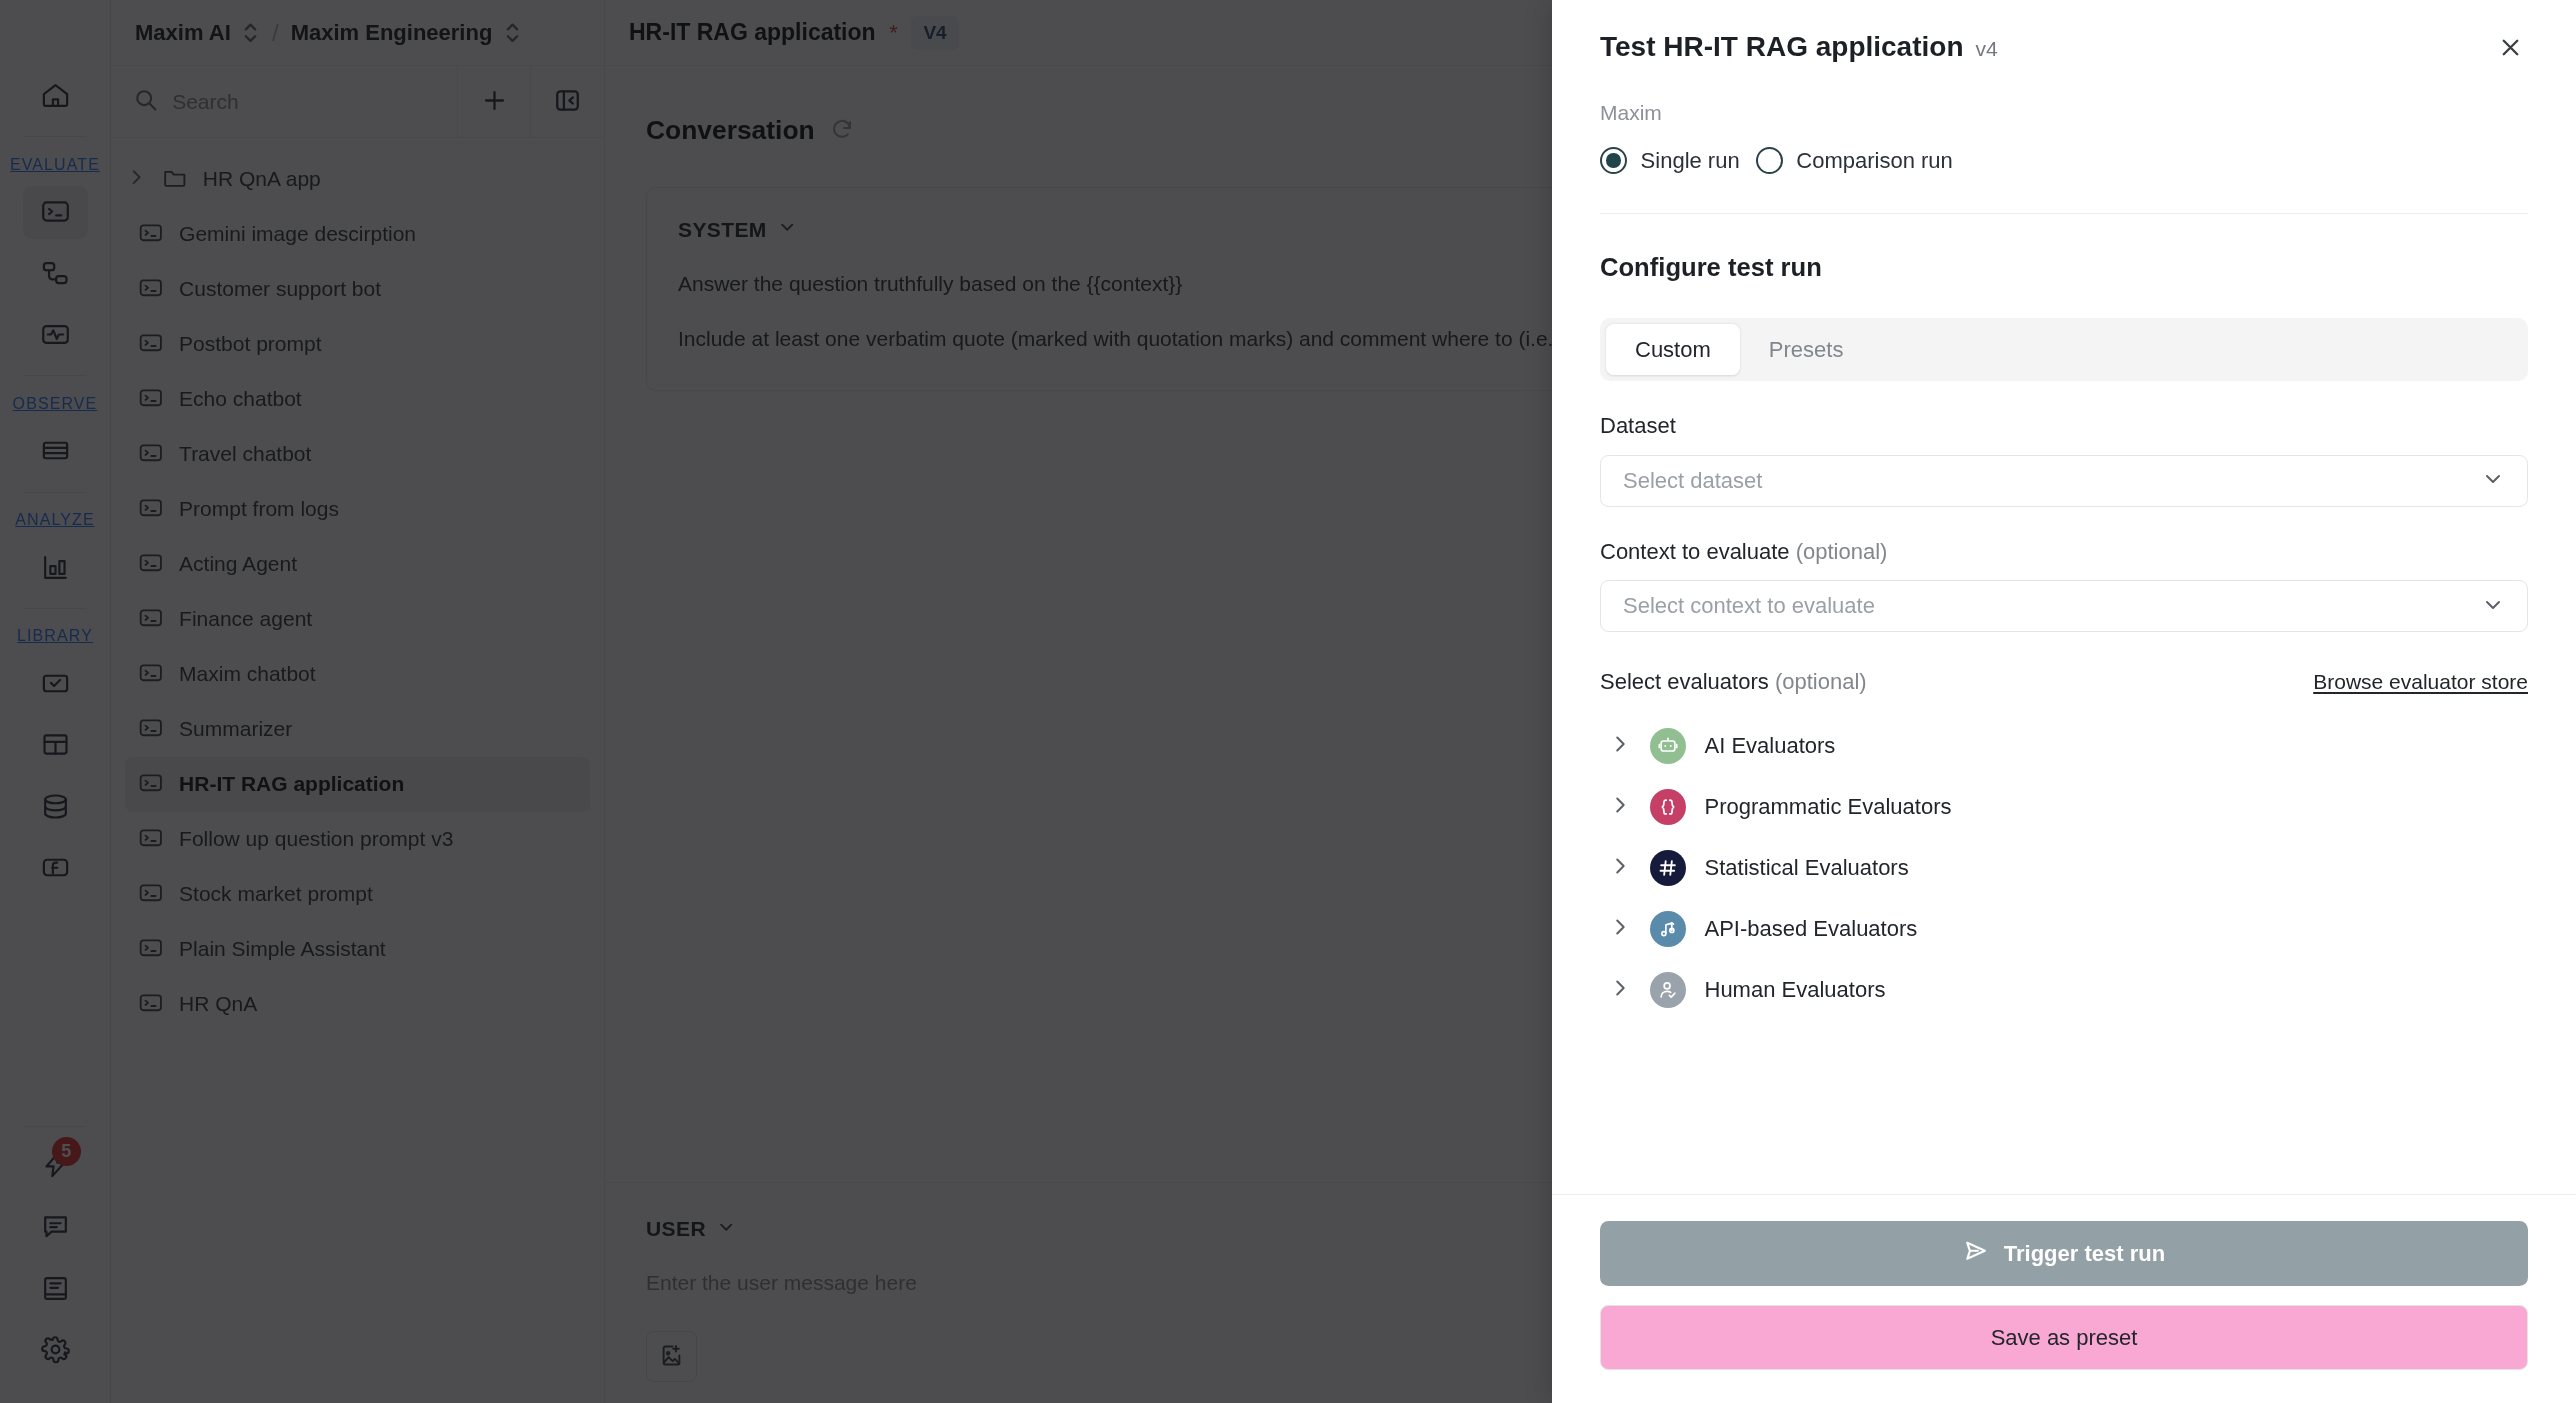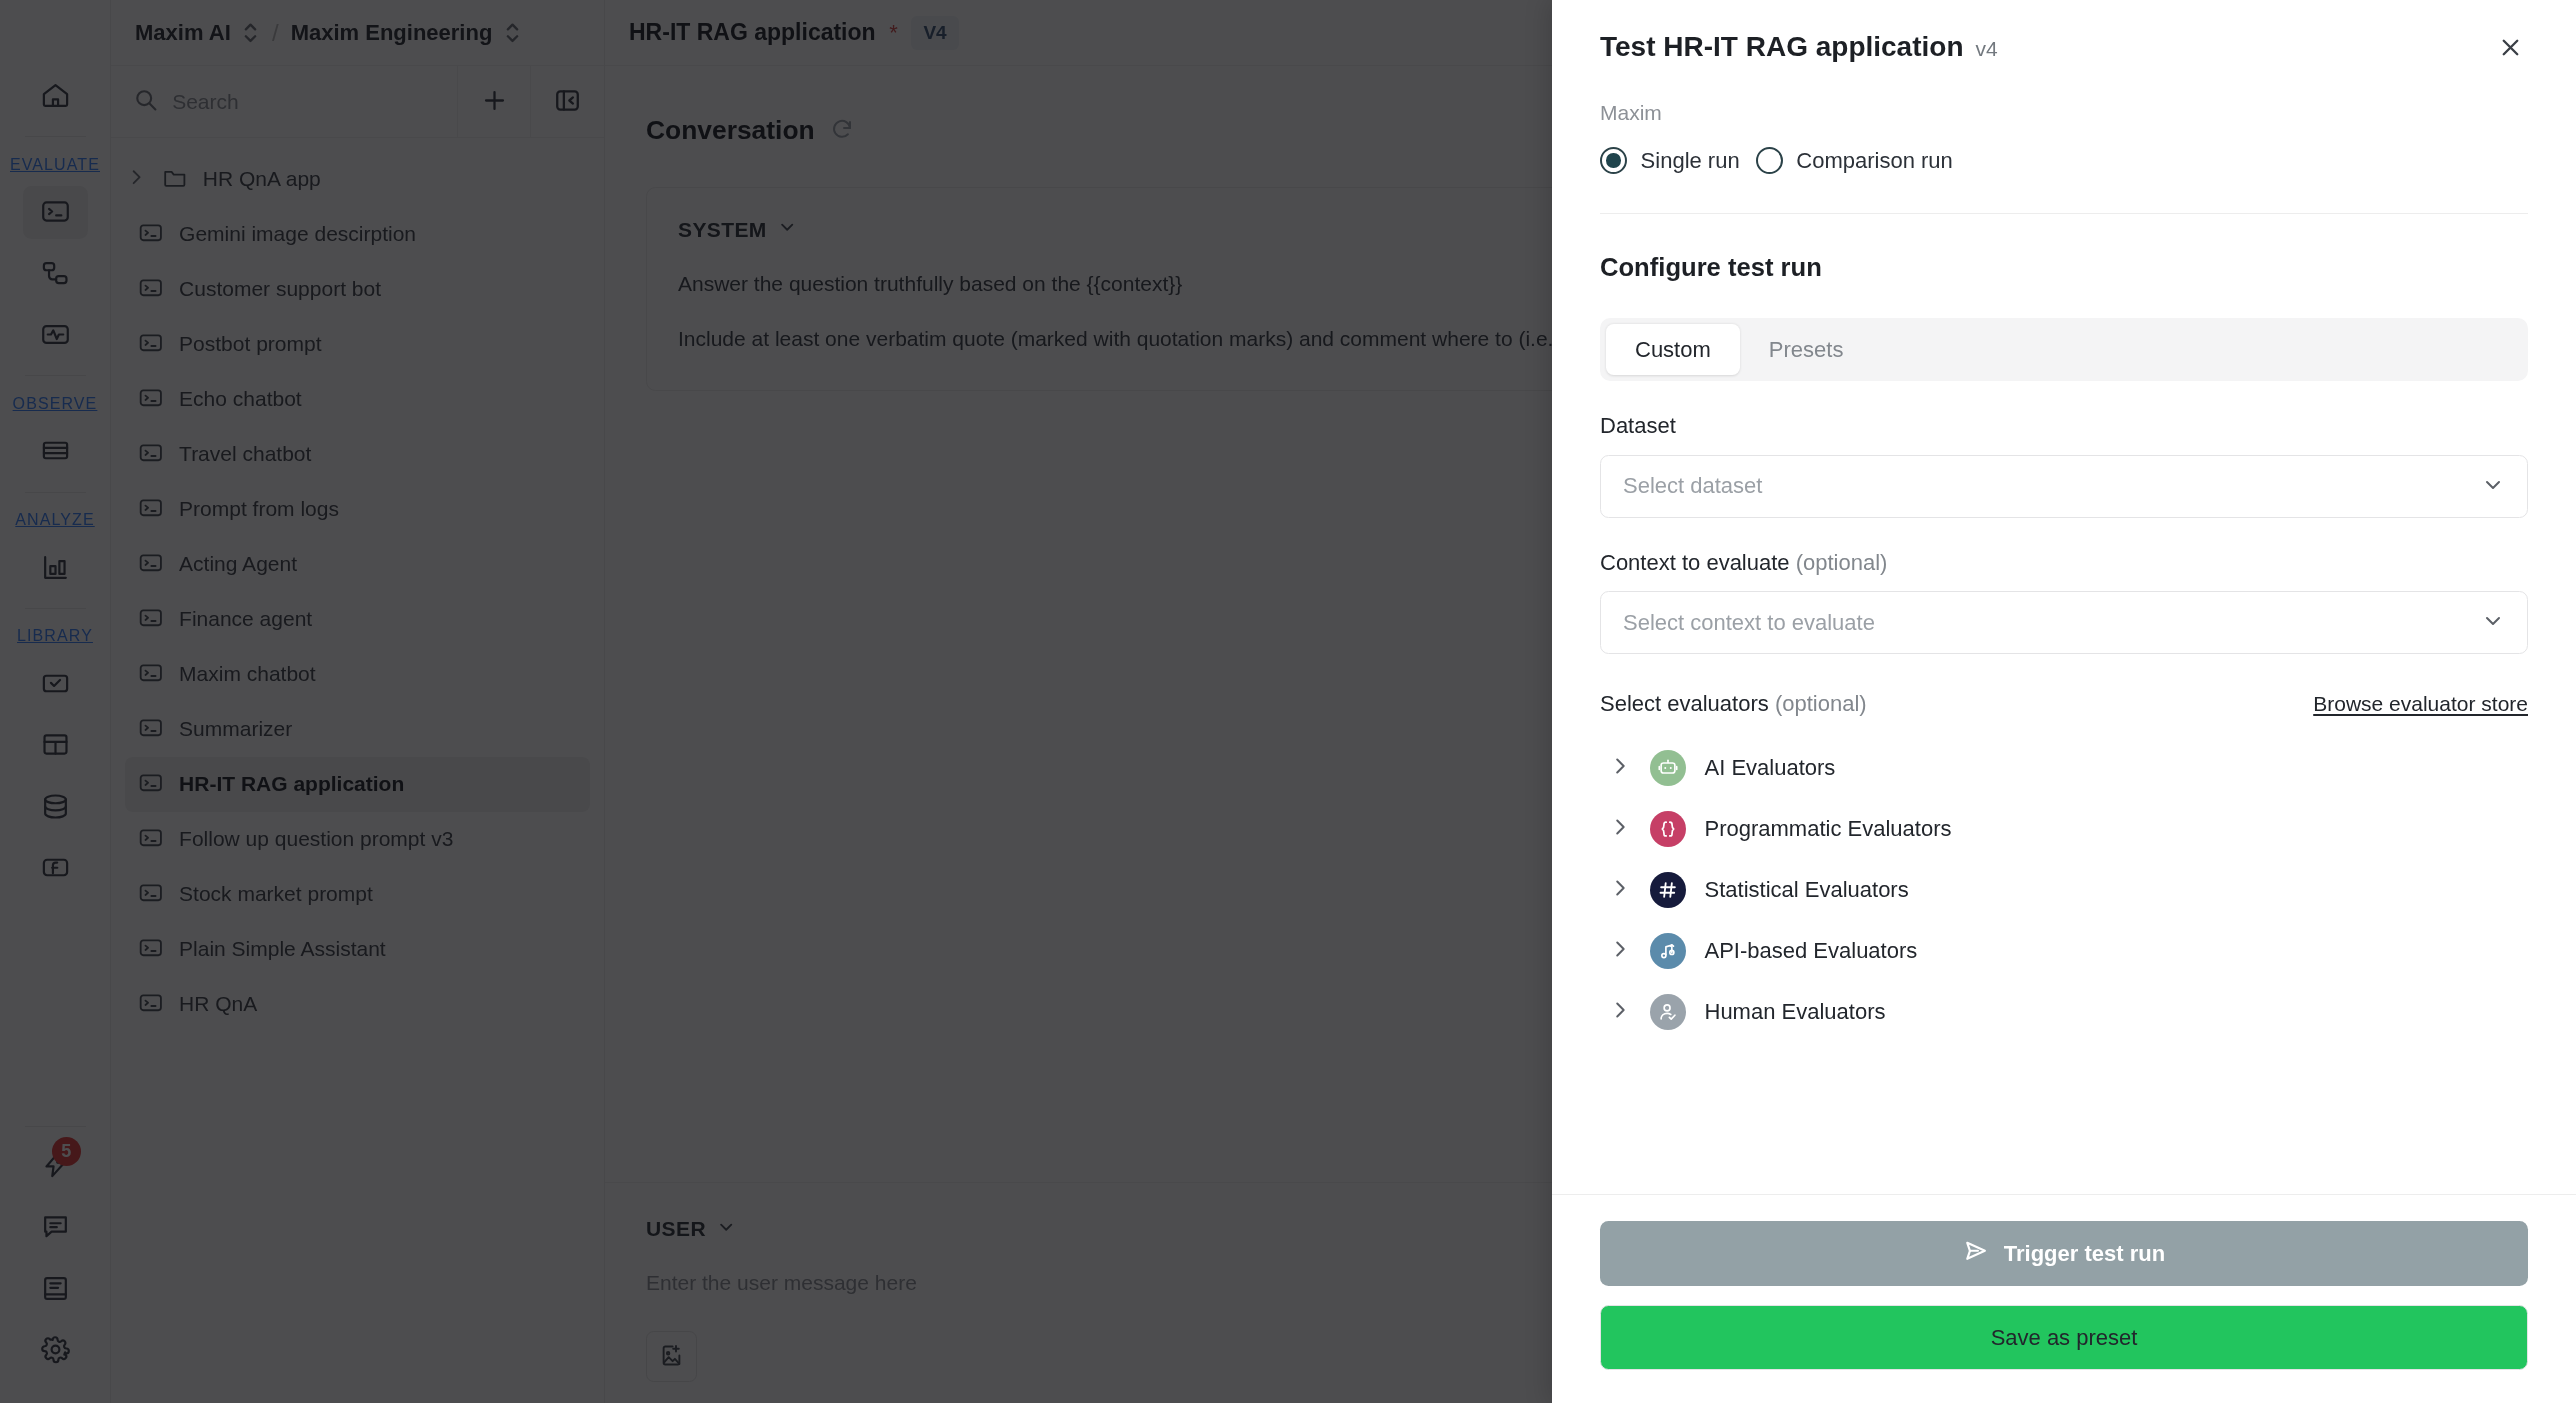--- a/index.html
+++ b/index.html
@@ -143,21 +143,21 @@
 
   .panel-body { flex: 1; overflow: hidden; padding: 0 48px; }
   .sec-title { font-size: 25.6px; font-weight: 700; color: #1d2025; margin-top: 39px; }
   .segwrap { margin-top: 36px; background: #f4f4f5; border-radius: 10.2px;
              padding: 6px; display: flex; }
   .seg { padding: 12.8px 29px; border-radius: 7.7px; font-size: 22px; color: #82878d; }
   .seg.on { background: #ffffff; color: #22262c; font-weight: 400;
             box-shadow: 0 0.9px 2.6px rgba(0,0,0,.12); }
   .f-label { font-size: 22px; color: #22262c; margin-top: 32px; font-weight: 400; }
   .f-label .opt { color: #82878d; }
-  .select { margin-top: 15.3px; height: 63px; border: 0.9px solid #e4e4e6; border-radius: 8.5px;
+  .select { margin-top: 15.3px; height: 52px; border: 0.9px solid #e4e4e6; border-radius: 8.5px;
             display: flex; align-items: center; padding: 0 22px; background: #fff; }
   .select .ph { font-size: 22px; color: #9ba0a6; }
   .select .cv { margin-left: auto; }
   .select .cv svg { width: 24px; height: 24px; stroke:#5c6067; fill:none; stroke-width:2;
                     stroke-linecap:round; stroke-linejoin:round; }
   .evalhead { display: flex; align-items: center; margin-top: 37px; }
   .store-link { margin-left: auto; font-size: 21px; color: #22262c;
                 text-decoration: underline; text-underline-offset: 3.4px; }
   .evlist { margin-top: 20.4px; }
   .evrow { display: flex; align-items: center; gap: 19px; height: 61px; padding-left: 8.5px; }
@@ -167,21 +167,21 @@
             align-items:center; justify-content:center; flex: 0 0 36px; }
   .evicon svg { width: 22px; height: 22px; }
   .evname { font-size: 22px; color: #22262c; }
 
   .panel-foot { border-top: 0.9px solid #ededed; padding: 25.6px 48px 34px; }
   .btn-primary { height: 65px; border-radius: 8.5px; background: #93a1a6; color:#fff;
                  display: flex; align-items: center; justify-content: center; gap: 15.3px;
                  font-size: 22px; font-weight: 700; }
   .btn-primary svg { width: 25.6px; height: 25.6px; stroke:#fff; fill:none; stroke-width:2; 
                      stroke-linecap:round; stroke-linejoin:round; }
-  .btn-ghost { height: 65px; margin-top: 19px; border-radius: 8.5px; background: #22c55e;
+  .btn-ghost { height: 65px; margin-top: 19px; border-radius: 8.5px; background: #f9a8d4;
                border: 0.9px solid #e4e4e6; display: flex; align-items: center;
                justify-content: center; font-size: 22px; color: #22262c; font-weight: 400; }
 </style>
 </head>
 <body>
 
 <div id="app">
 
   <div class="app-base">
 

